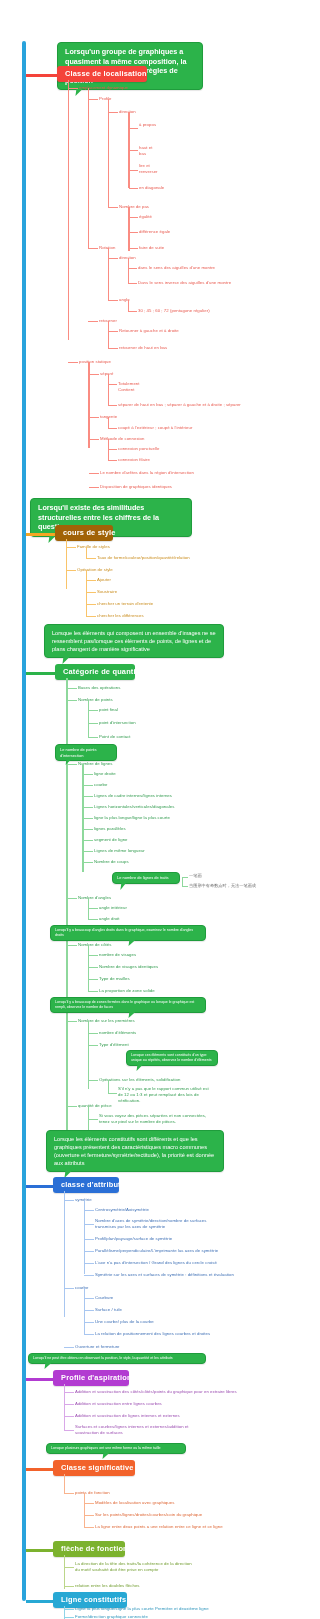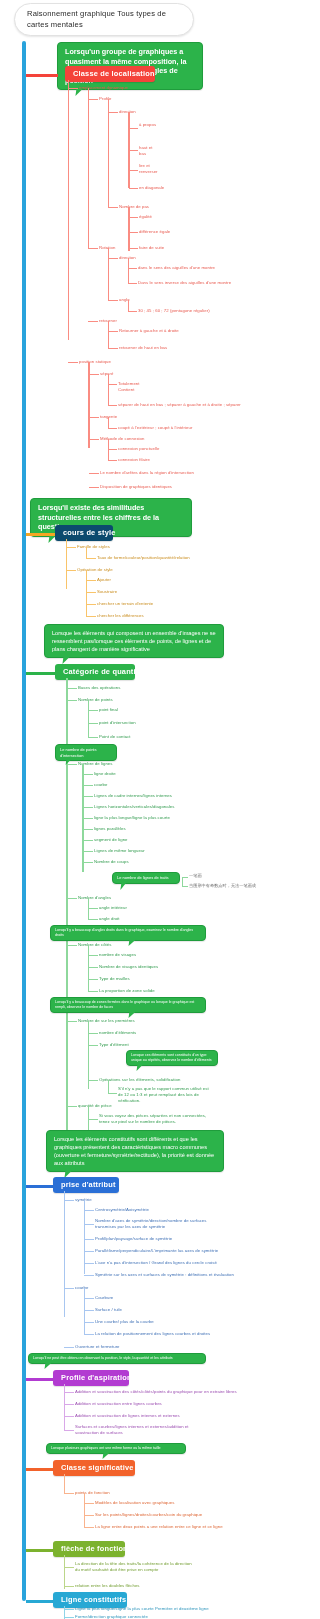--- a/index.html
+++ b/index.html
@@ -104,21 +104,21 @@
   .c-red    { background: #fa8c82; }
   .c-orange { background: #f9c46a; }
   .c-green  { background: #8ed89c; }
   .c-blue   { background: #a8c6f0; }
   .c-purple { background: #d9a8e8; }
   .c-salmon { background: #f9b38d; }
   .c-olive  { background: #bcd68a; }
   .c-cyan   { background: #8fd4e8; }
 
   .bg-red    { background: #f4433a; }
-  .bg-orange { background: #0c4a6e; }
+  .bg-orange { background: #a16207; }
   .bg-green  { background: #2cb34a; }
   .bg-blue   { background: #2a6fd6; }
   .bg-purple { background: #b23bd1; }
   .bg-salmon { background: #f2622b; }
   .bg-olive  { background: #7cb22e; }
   .bg-cyan   { background: #27a8d4; }
 
   .txt-red    { color: #e8574c; }
   .txt-orange { color: #c98b1a; }
   .txt-green  { color: #2f9a4c; }
@@ -134,29 +134,28 @@
     line-height: 6px;
     color: #6a6a6a;
     white-space: nowrap;
   }
 </style>
 </head>
 <body>
 
 <div id="root">
 
-  <div class="title-pill">Raisonnement graphique Tous types de cartes mentales</div>
 
   <div class="trunk"></div>
 
   <div class="note bold" style="left:57px; top:42px; width:146px;">
     <span>Lorsqu'un groupe de graphiques a quasiment la même composition, la priorité est donnée aux règles de position</span><span class="tail"></span>
   </div>
   <div class="stub" style="left:26px; top:74px; width:32px; background:#f4433a; height:3px;"></div>
-  <div class="node bg-red" style="left:57px; top:66px; width:90px;margin-left:8px;">Classe de localisation</div>
+  <div class="node bg-red" style="left:57px; top:66px; width:90px;">Classe de localisation</div>
 
   <div class="rail c-red" style="left:68px; top:80px; height:260px;"></div>
   <div class="tick c-red" style="left:68px; top:88px; width:10px;"></div>
   <div class="leaf txt-red" style="left:79px; top:85px;">emplacement dynamique</div>
 
   <div class="rail c-red" style="left:88px; top:88px; height:160px;"></div>
   <div class="tick c-red" style="left:88px; top:99px; width:10px;"></div>
   <div class="leaf txt-red" style="left:99px; top:96px;">Profile</div>
 
   <div class="rail c-red" style="left:108px; top:99px; height:108px;"></div>
@@ -367,21 +366,21 @@
   <div class="rail c-green" style="left:88px; top:1106px; height:34px;"></div>
   <div class="tick c-green" style="left:88px; top:1119px; width:10px;"></div>
   <div class="leaf txt-green wrap" style="left:99px; top:1113px; width:110px;">Si vous voyez des pièces séparées et non connectées, tenez sur pied sur le nombre de pièces.</div>
   <div class="tick c-green" style="left:88px; top:1139px; width:10px;"></div>
   <div class="leaf txt-green" style="left:99px; top:1136px;">partie/n-ellipartie</div>
 
   <div class="note" style="left:46px; top:1127px; width:178px; top:1130px;">
     <span>Lorsque les éléments constitutifs sont différents et que les graphiques présentent des caractéristiques macro communes (ouverture et fermeture/symétrie/rectitude), la priorité est donnée aux attributs</span><span class="tail"></span>
   </div>
   <div class="stub" style="left:26px; top:1185px; width:28px; background:#2a6fd6; height:3px;"></div>
-  <div class="node bg-blue" style="left:53px; top:1177px; width:66px;">prise d'attribut</div>
+  <div class="node bg-blue" style="left:53px; top:1177px; width:66px;">classe d'attribut</div>
 
   <div class="rail c-blue" style="left:64px; top:1191px; height:126px;"></div>
   <div class="tick c-blue" style="left:64px; top:1200px; width:10px;"></div>
   <div class="leaf txt-blue" style="left:75px; top:1197px;">symétrie</div>
   <div class="rail c-blue" style="left:84px; top:1200px; height:74px;"></div>
   <div class="tick c-blue" style="left:84px; top:1210px; width:10px;"></div>
   <div class="leaf txt-blue" style="left:95px; top:1207px;">Centrosymétrie/Axisymétrie</div>
   <div class="tick c-blue" style="left:84px; top:1224px; width:10px;"></div>
   <div class="leaf txt-blue wrap" style="left:95px; top:1218px; width:120px;">Nombre d'axes de symétrie/direction/nombre de surfaces transmises par les axes de symétrie</div>
   <div class="tick c-blue" style="left:84px; top:1239px; width:10px;"></div>

